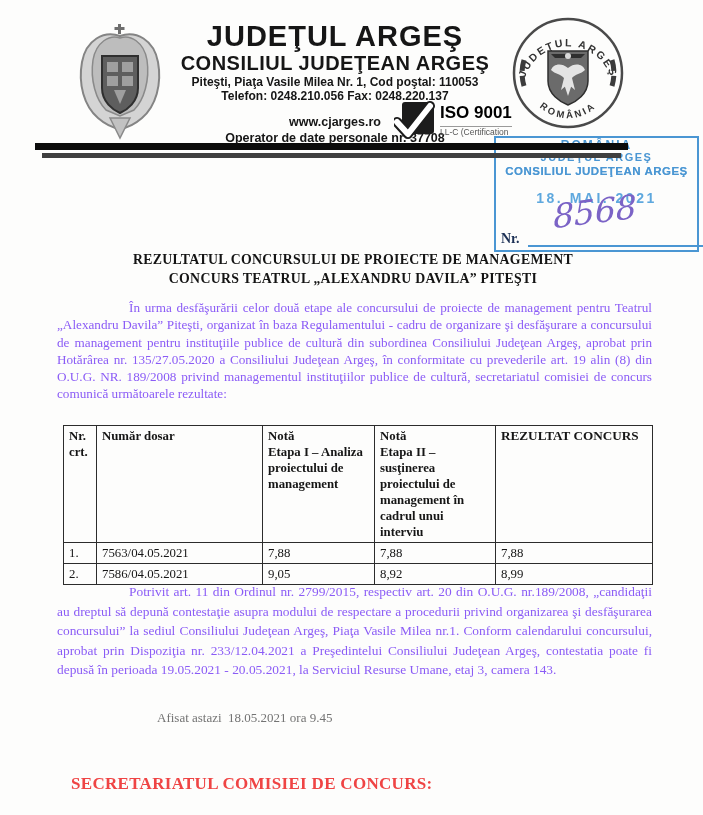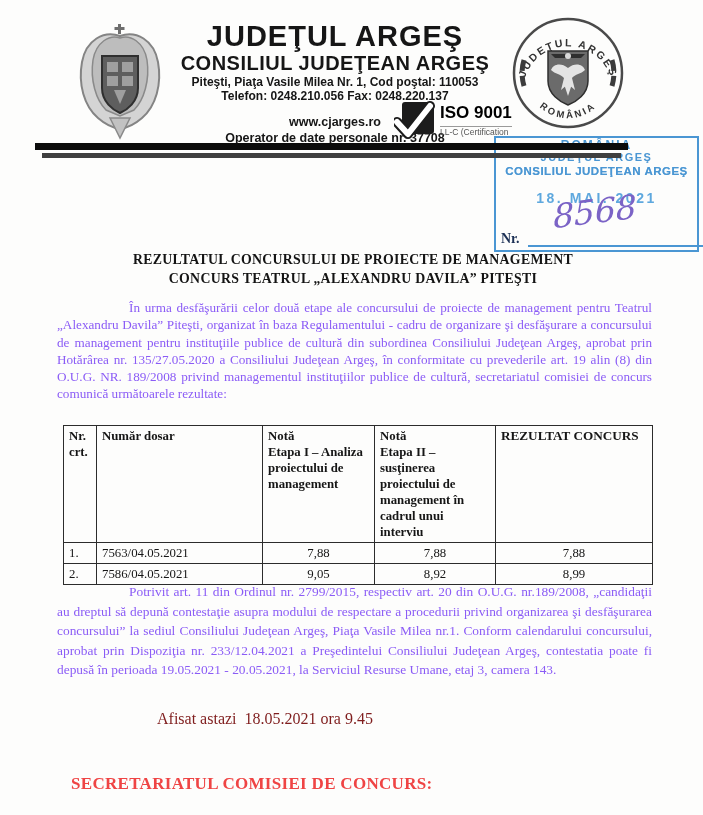--- a/index.html
+++ b/index.html
@@ -52,24 +52,24 @@
   .para1{top:299px;line-height:17.3px;text-indent:72px;}
   .para2{top:582px;line-height:19.5px;text-indent:72px;font-size:13.4px;}
 
   table.results{position:absolute;left:63px;top:425px;width:589px;border-collapse:collapse;
                 font-size:12.8px;color:#161616;table-layout:fixed;}
   table.results th,table.results td{border:1.6px solid #2c2c2c;padding:2px 5px;}
   table.results th{font-weight:bold;vertical-align:top;text-align:left;line-height:16px;}
   th.c-dosar{vertical-align:middle;text-align:center;}
   th.c-rezultat{font-size:13.2px;}
   .pre{white-space:pre-line;}
-  td.num{text-align:center;}
+  td.num{text-align:left;}
   tbody td{height:16px;line-height:15px;}
 
-  .posted{position:absolute;left:157px;top:710px;font-size:16px;white-space:pre;color:#7f1d1d;}
+  .posted{position:absolute;left:157px;top:710px;font-size:13px;white-space:pre;color:#737373;}
   .secretariat{position:absolute;left:71px;top:774px;font-size:17px;font-weight:bold;
                letter-spacing:.3px;color:#ef4444;}
 </style>
 </head>
 <body>
 
 <div class="page">
 
   <svg class="coa" viewBox="0 0 92 118">
     <rect x="44" y="2" width="3" height="10" fill="#6e6e6e"></rect>

